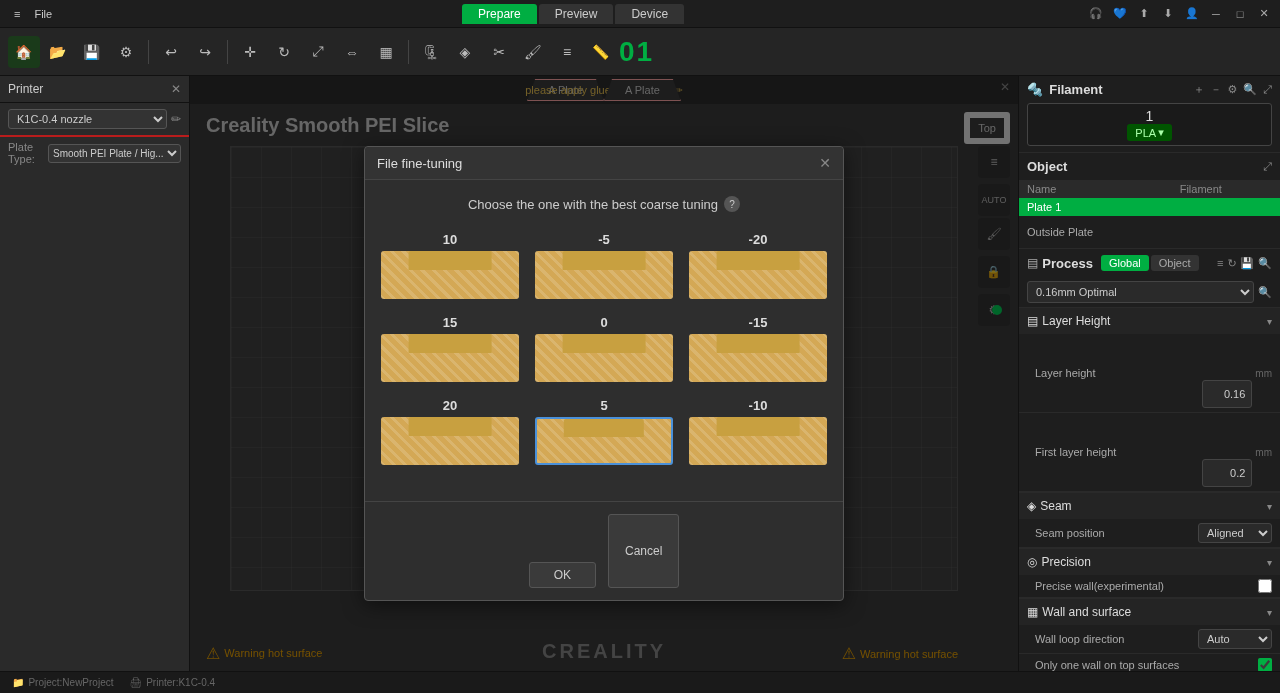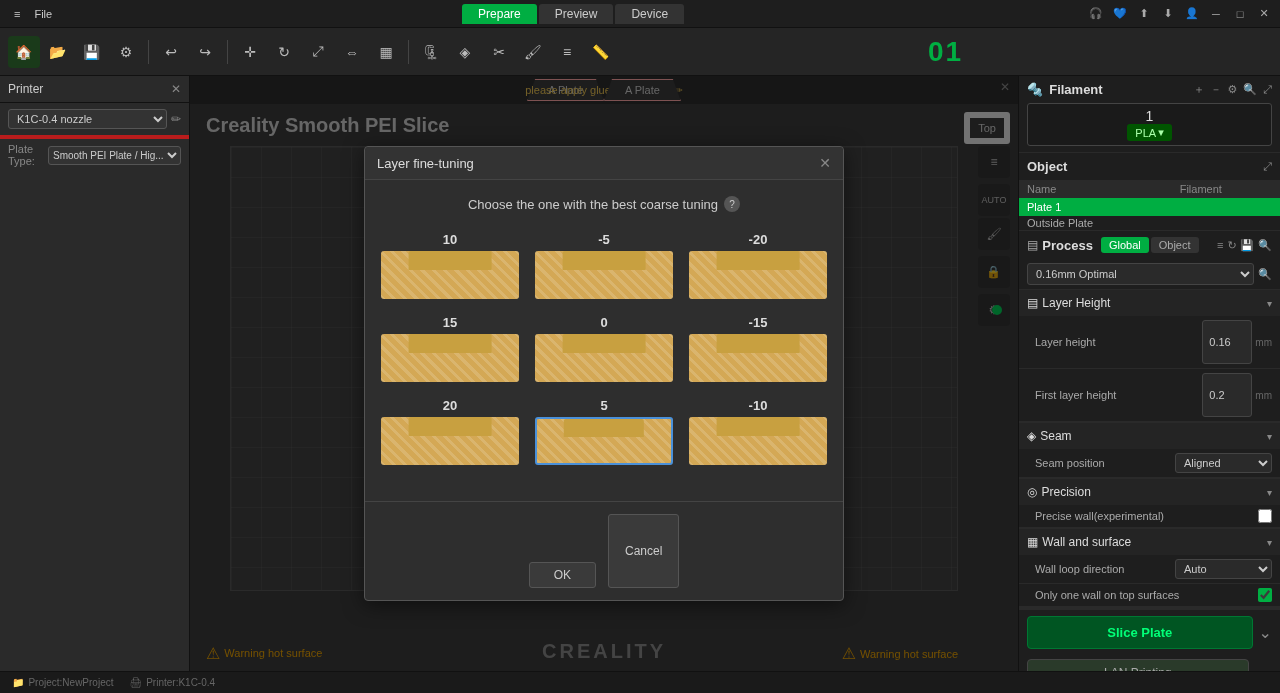--- a/index.html
+++ b/index.html
@@ -89,21 +89,20 @@
       display: flex;
       align-items: center;
       justify-content: center;
       color: #bbb;
       font-size: 14px;
     }
     .toolbar-btn.active { background: #1a3a1a; color: #00ae42; }
     .toolbar-separator { width: 1px; height: 24px; background: #444; margin: 0 4px; }
     .toolbar-center-label {
       flex: 1;
-      text-align: center;
       font-size: 28px;
       font-weight: bold;
       color: #00ae42;
       letter-spacing: 2px;
     }
 
     
     .main-area {
       flex: 1;
       display: flex;
@@ -125,21 +124,21 @@
       padding: 6px 8px;
       border-bottom: 1px solid #111;
     }
     .left-panel-title { font-size: 12px; color: #ccc; }
     .left-panel-close { cursor: pointer; color: #888; }
     .printer-row {
       padding: 6px 8px;
       display: flex;
       align-items: center;
       gap: 4px;
-      border-bottom: 4px solid #b91c1c;
+      border-bottom: 2px solid #b91c1c;
     }
     .printer-select {
       flex: 1;
       background: #333;
       border: 1px solid #555;
       border-radius: 3px;
       color: #ccc;
       padding: 2px 4px;
       font-size: 11px;
       cursor: pointer;
@@ -319,21 +318,21 @@
     }
     .obj-row-active {
       background: #00ae42;
       color: #fff;
     }
     .obj-row-active td {
       padding: 3px 8px;
       font-size: 11px;
     }
     .obj-row td {
-      padding: 1px 8px;
+      padding: 10px 8px;
       font-size: 11px;
       color: #aaa;
     }
 
     
     .process-header {
       display: flex;
       align-items: center;
       padding: 6px 8px;
       gap: 4px;
@@ -397,32 +396,34 @@
       padding: 4px 8px 4px 16px;
       border-bottom: 1px solid #2a2a2a;
     }
     .settings-label { flex: 1; font-size: 11px; color: #aaa; }
     .settings-value {
       font-size: 11px;
       color: #ccc;
       background: #2a2a2a;
       border: 1px solid #444;
       border-radius: 3px;
-      padding: 15px 6px;
+      padding: 7px 6px;
       width: 50px;
+      text-align: right;
+      margin-top: 42px;
     }
     .settings-unit { font-size: 10px; color: #666; margin-left: 3px; }
     .settings-select {
       background: #2a2a2a;
       border: 1px solid #444;
       border-radius: 3px;
       color: #ccc;
       padding: 2px 4px;
       font-size: 11px;
-      width: 97px;
+      width: 74px;
     }
     .settings-checkbox {
       width: 14px; height: 14px;
       accent-color: #00ae42;
     }
     .canvas-bottom {
       position: absolute;
       bottom: 0;
       left: 0;
       right: 0;
@@ -742,21 +743,21 @@
     <div style="position:absolute; bottom:8px; right:60px;">
       <div class="warning-label">
         <span class="warning-triangle">⚠</span>
         <span>Warning hot surface</span>
       </div>
     </div>
 
     <div class="dialog-overlay">
       <div class="dialog">
         <div class="dialog-header">
-          <span class="dialog-title">Layer fine-tuning</span>
+          <span class="dialog-title">File fine-tuning</span>
           <span class="dialog-close">✕</span>
         </div>
         <div class="dialog-body">
           <div class="dialog-question">
             <span>Choose the one with the best coarse tuning</span>
             <span class="help-icon">?</span>
           </div>
           <div class="samples-grid" id="samples-grid">
           <div class="sample-cell">
                 <div class="sample-num">10</div>

